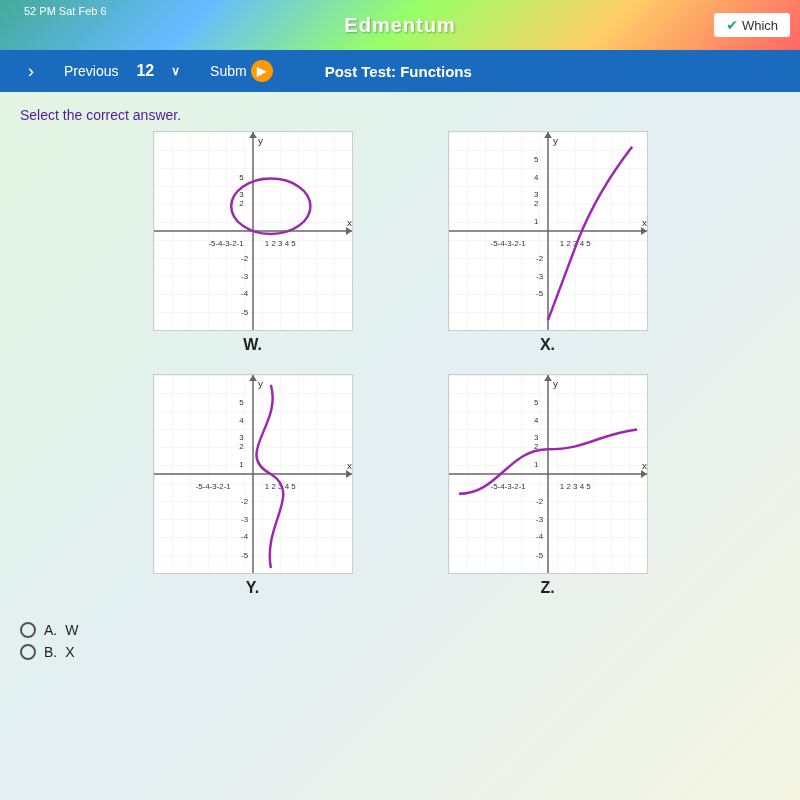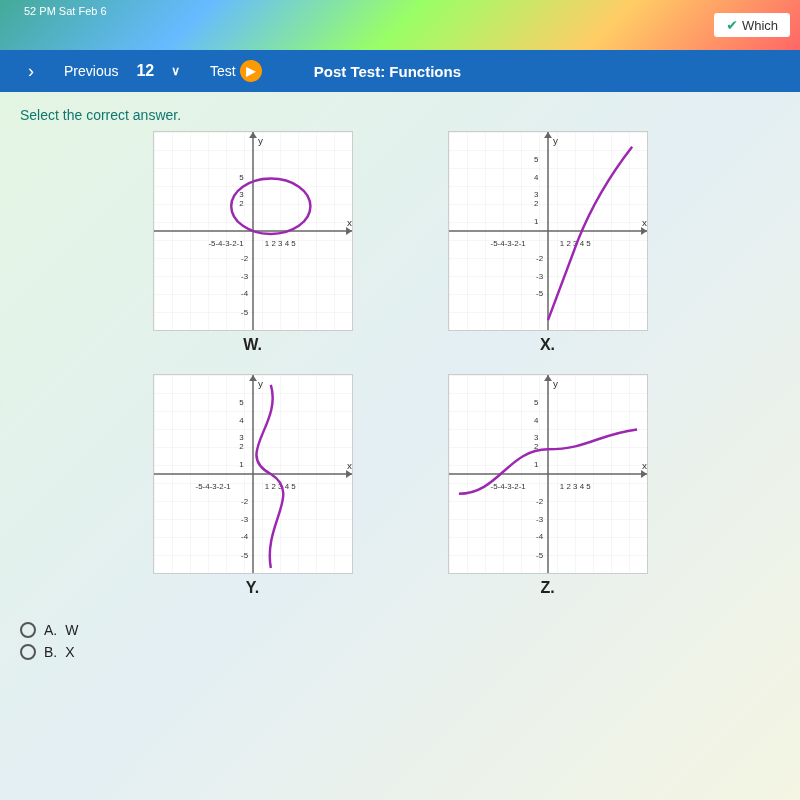--- a/index.html
+++ b/index.html
@@ -120,21 +120,21 @@
     .content::before {
       content: '';
       position: absolute;
       top: 0; left: 0; right: 0; bottom: 0;
       background: linear-gradient(135deg, rgba(200,240,200,0.3), rgba(200,220,255,0.3), rgba(255,240,200,0.3));
       pointer-events: none;
     }
 
     .instruction {
       font-size: 14px;
-      color: #0f766e;
+      color: #4c1d95;
       margin-bottom: 8px;
       position: relative;
     }
     .question-text {
       font-size: 14px;
       color: #222;
       margin-bottom: 20px;
       position: relative;
     }
 
@@ -209,38 +209,39 @@
       color: white;
       font-size: 18px;
       cursor: pointer;
     }
   </style>
 </head>
 <body>
 
 <div class="top-bar">
   <span class="time-date">52 PM  Sat Feb 6</span>
+  <span class="top-bar-title">Edmentum</span>
   <button class="submit-btn">
     <span class="submit-checkmark">✔</span>
     <span>Which</span>
   </button>
 </div>
 
 <div class="nav-bar">
   <span class="back-arrow">‹</span>
   <span style="color:white;font-size:18px;margin-left:18px;cursor:pointer;">›</span>
   <button class="nav-btn">
     <span>Previous</span>
   </button>
   <div class="question-num">
     <span>12</span>
     <span class="chevron">∨</span>
   </div>
   <button class="nav-btn">
-    <span>Test</span>
+    <span>Subm</span>
     <div class="nav-circle-icon">▶</div>
   </button>
   <span class="test-title">Post Test: Functions</span>
 </div>
 
 <div class="content">
   <p class="instruction">Select the correct answer.</p>
 
   <div class="graphs-container">
 

